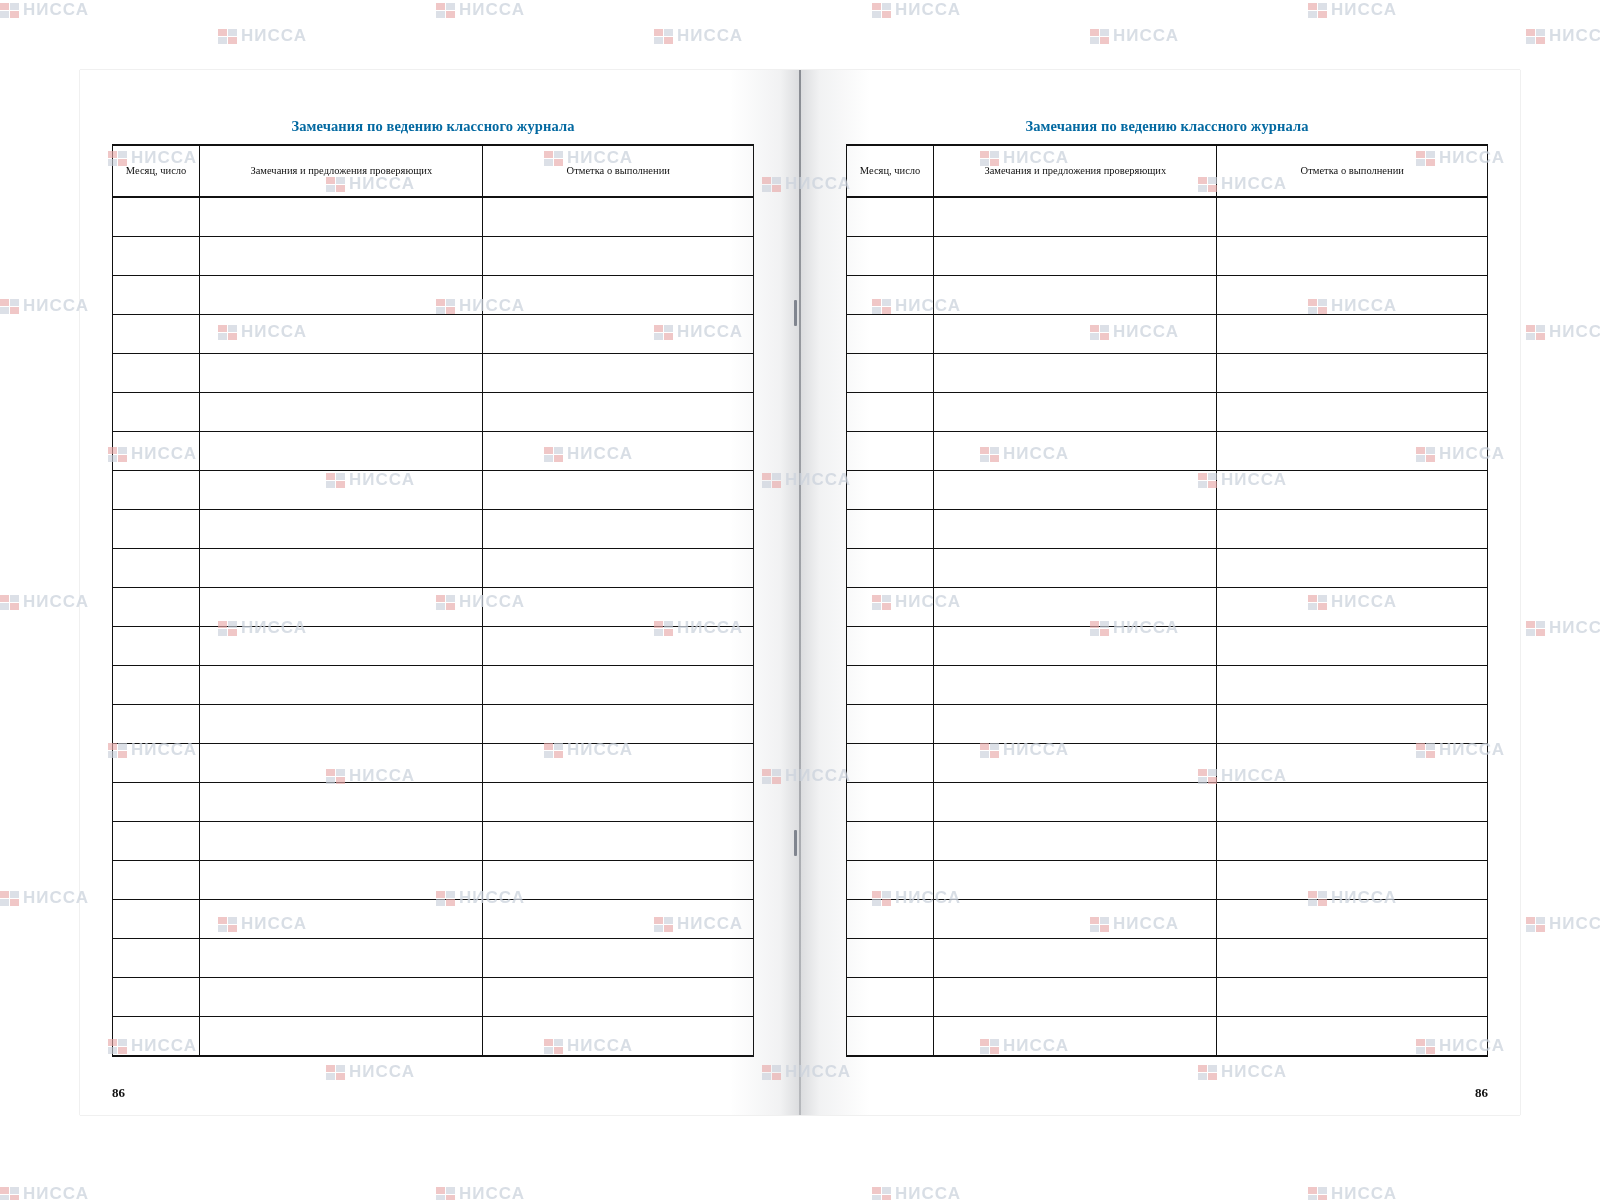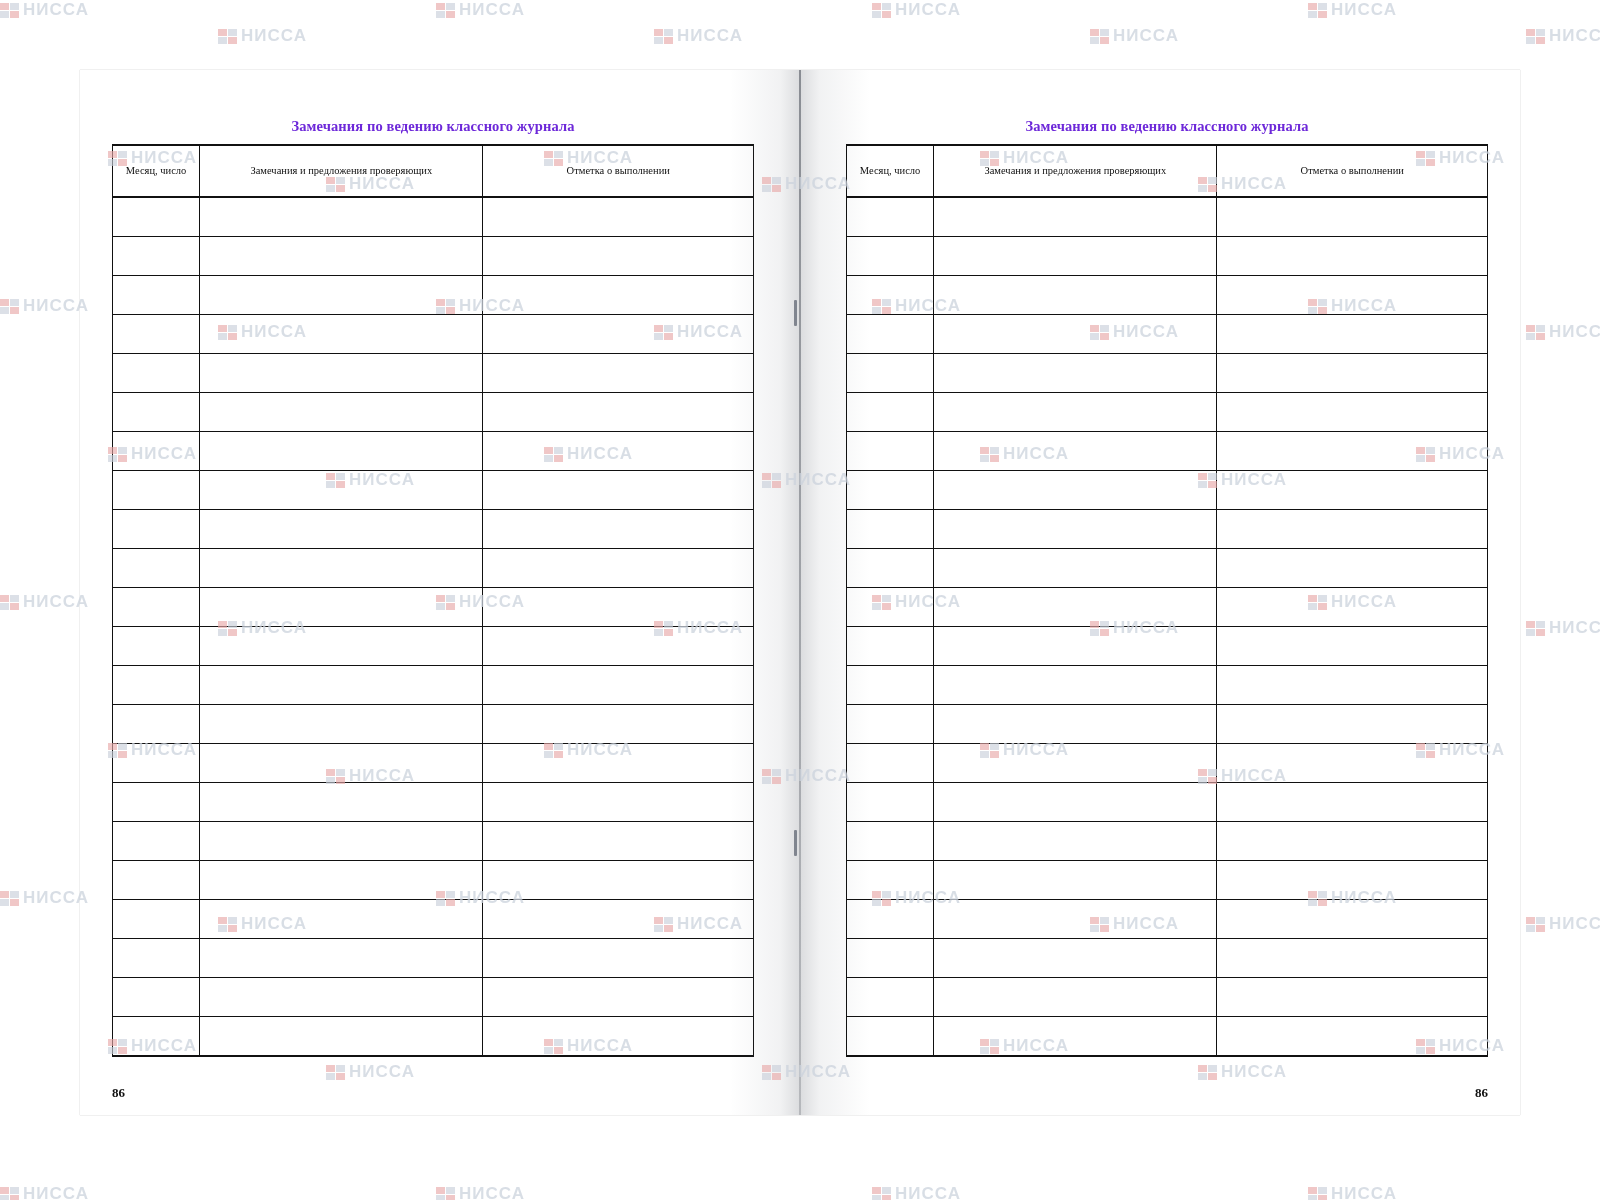--- a/index.html
+++ b/index.html
@@ -121,21 +121,21 @@
     bottom: 0;
     box-sizing: border-box;
   }
   .page.left .page-inner  { left: 32px;  right: 46px; }
   .page.right .page-inner { left: 46px;  right: 32px; }
 
   .doc-title {
     text-align: center;
     font-size: 14.5px;
     font-weight: bold;
-    color: #6d28d9;
+    color: #0369a1;
     margin-top: 48px;
     margin-bottom: 9px;
     letter-spacing: .1px;
   }
 
   table.journal {
     width: 100%;
     border-collapse: collapse;
     table-layout: fixed;
   }

